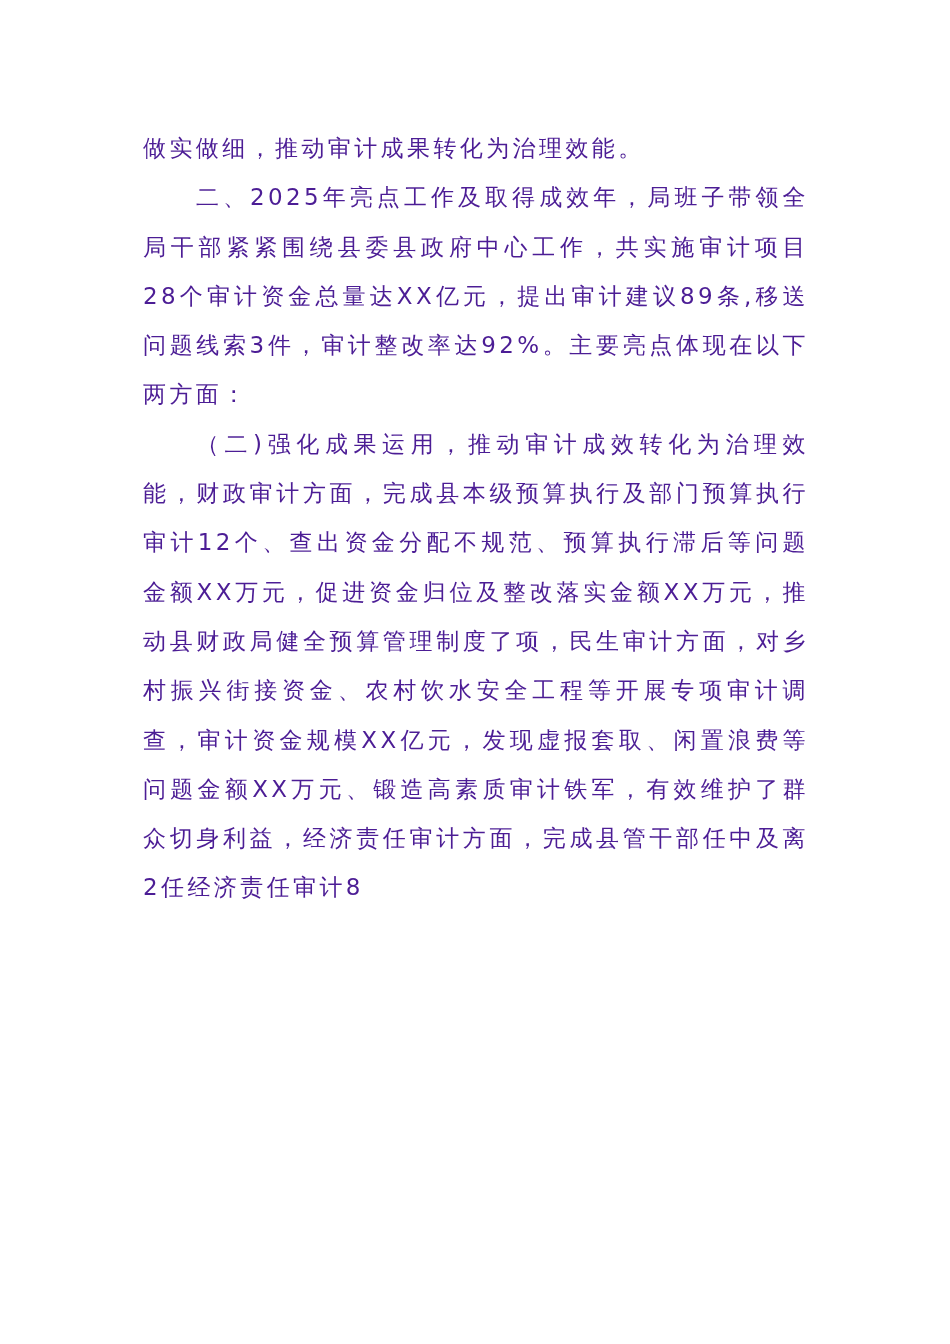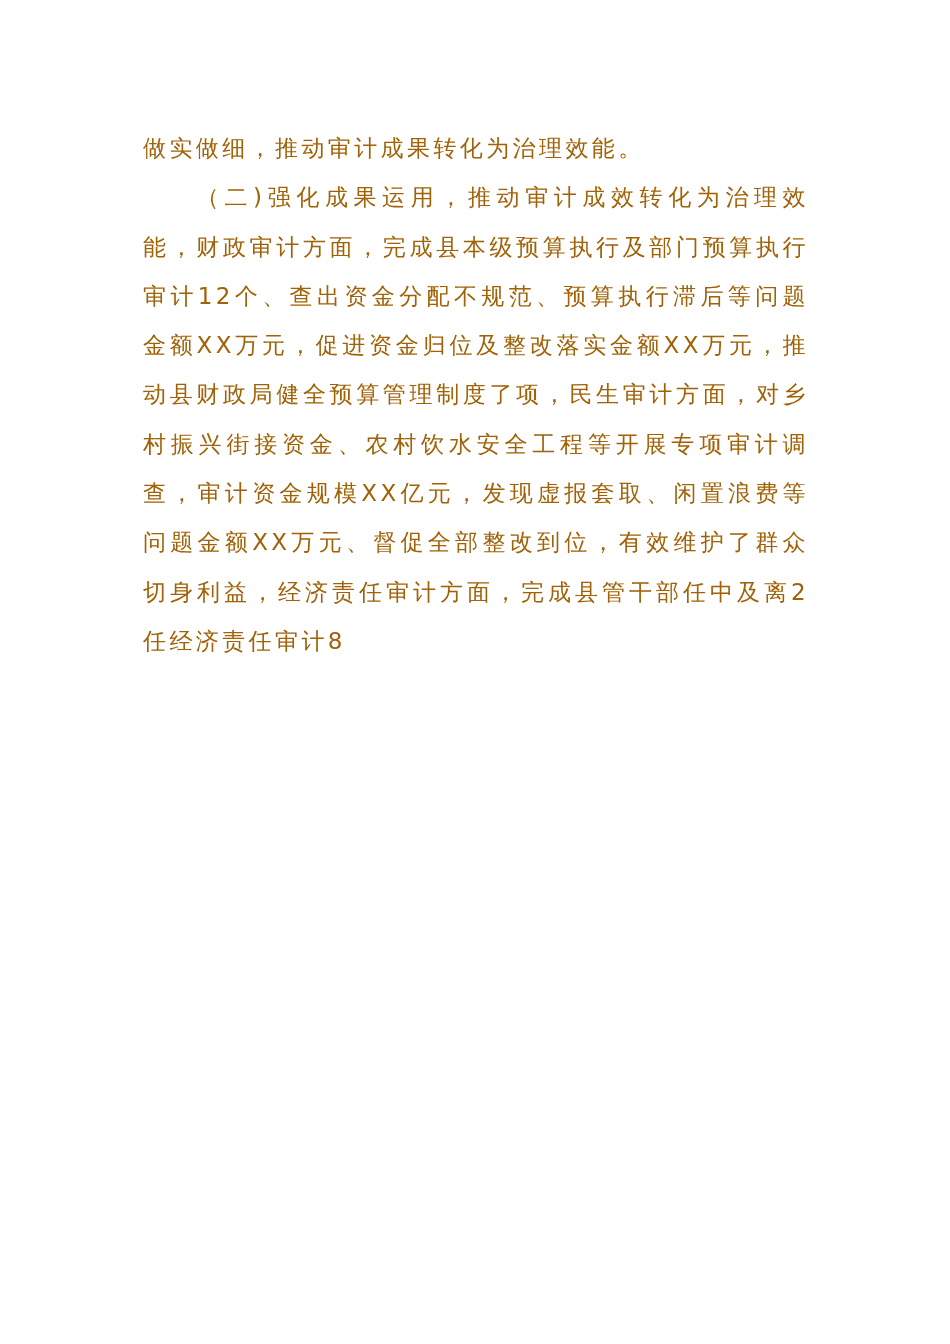--- a/index.html
+++ b/index.html
@@ -11,35 +11,36 @@
       width: 950px;
       height: 1344px;
       position: relative;
       overflow: hidden;
     }
     .page {
       position: absolute;
       left: 143px;
       top: 124px;
       width: 666px;
-      color: #a16207;
+      color: #4c1d95;
       font-family: "DejaVu Sans", "Liberation Sans", sans-serif;
       font-size: 23px;
       line-height: 49.3px;
       letter-spacing: 3.4px;
       text-align: justify;
       text-justify: inter-character;
     }
     .para {
       margin: 0;
       padding: 0;
     }
     .indent {
       text-indent: 2.3em;
     }
   </style>
 </head>
 <body>
 
 <div class="page">
   <div class="para">做实做细，推动审计成果转化为治理效能。</div>
-  <div class="para indent">（二)强化成果运用，推动审计成效转化为治理效能，财政审计方面，完成县本级预算执行及部门预算执行审计12个、查出资金分配不规范、预算执行滞后等问题金额XX万元，促进资金归位及整改落实金额XX万元，推动县财政局健全预算管理制度了项，民生审计方面，对乡村振兴街接资金、农村饮水安全工程等开展专项审计调查，审计资金规模XX亿元，发现虚报套取、闲置浪费等问题金额XX万元、督促全部整改到位，有效维护了群众切身利益，经济责任审计方面，完成县管干部任中及离2任经济责任审计8</div>
+  <div class="para indent">二、2025年亮点工作及取得成效年，局班子带领全局干部紧紧围绕县委县政府中心工作，共实施审计项目28个审计资金总量达XX亿元，提出审计建议89条,移送问题线索3件，审计整改率达92%。主要亮点体现在以下两方面：</div>
+  <div class="para indent">（二)强化成果运用，推动审计成效转化为治理效能，财政审计方面，完成县本级预算执行及部门预算执行审计12个、查出资金分配不规范、预算执行滞后等问题金额XX万元，促进资金归位及整改落实金额XX万元，推动县财政局健全预算管理制度了项，民生审计方面，对乡村振兴街接资金、农村饮水安全工程等开展专项审计调查，审计资金规模XX亿元，发现虚报套取、闲置浪费等问题金额XX万元、锻造高素质审计铁军，有效维护了群众切身利益，经济责任审计方面，完成县管干部任中及离2任经济责任审计8</div>
 </div>
 
 </body></html>

